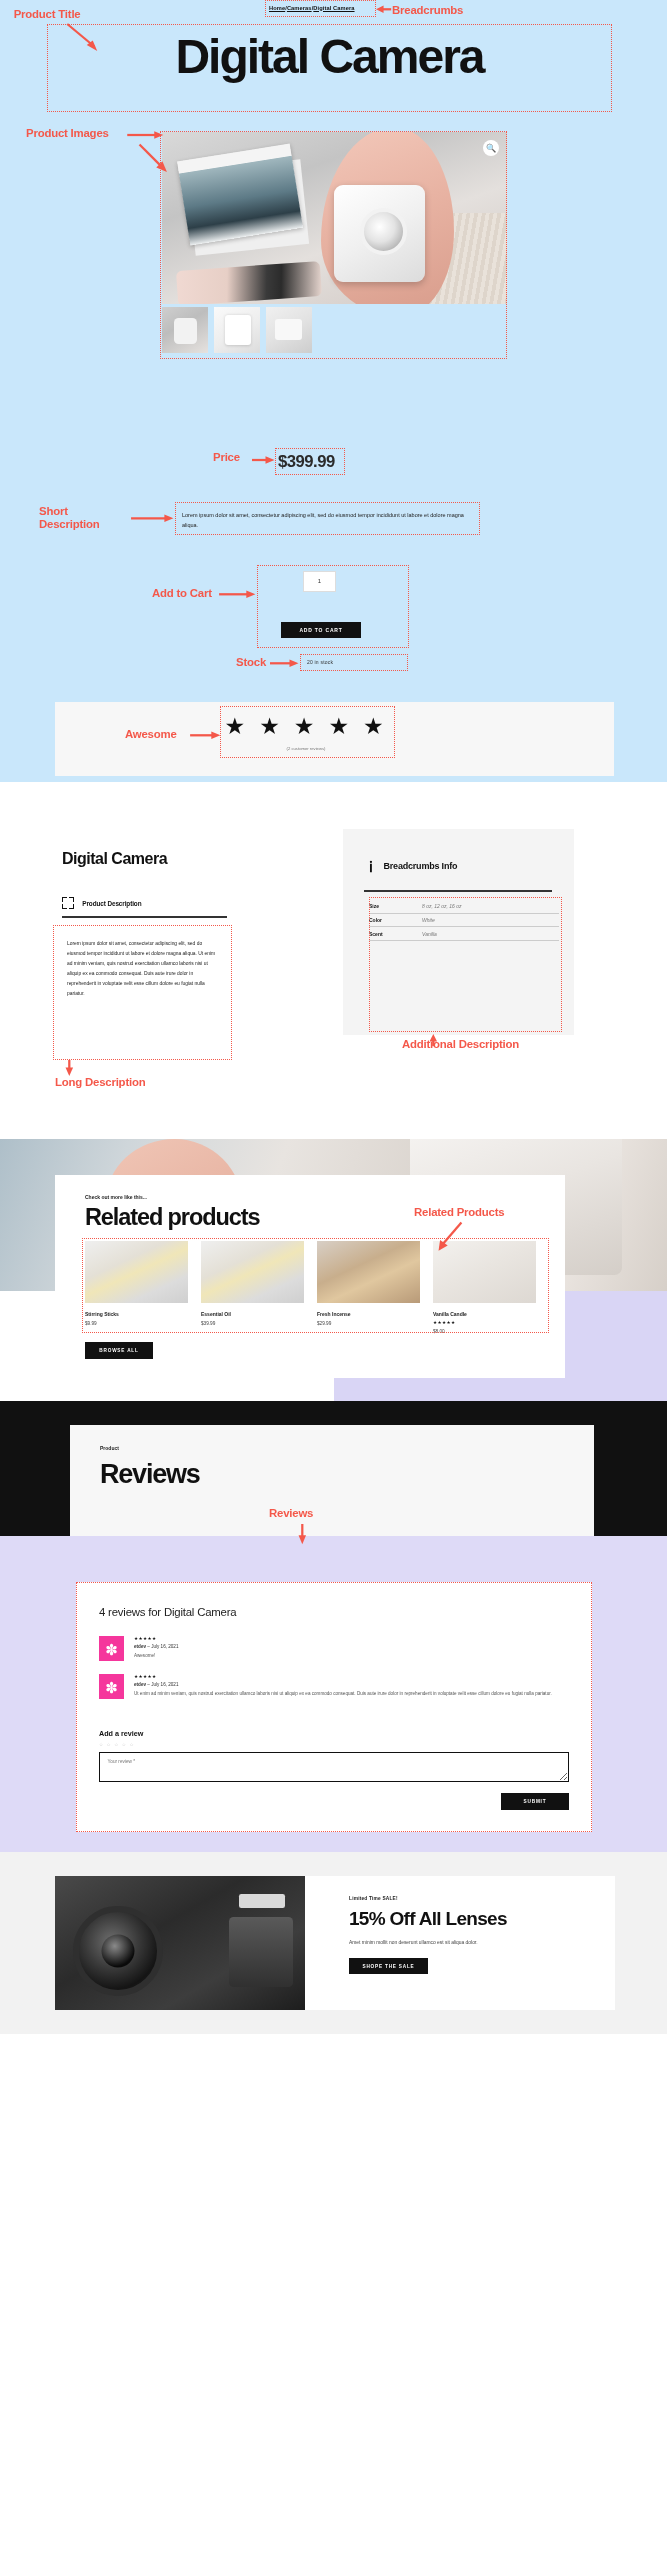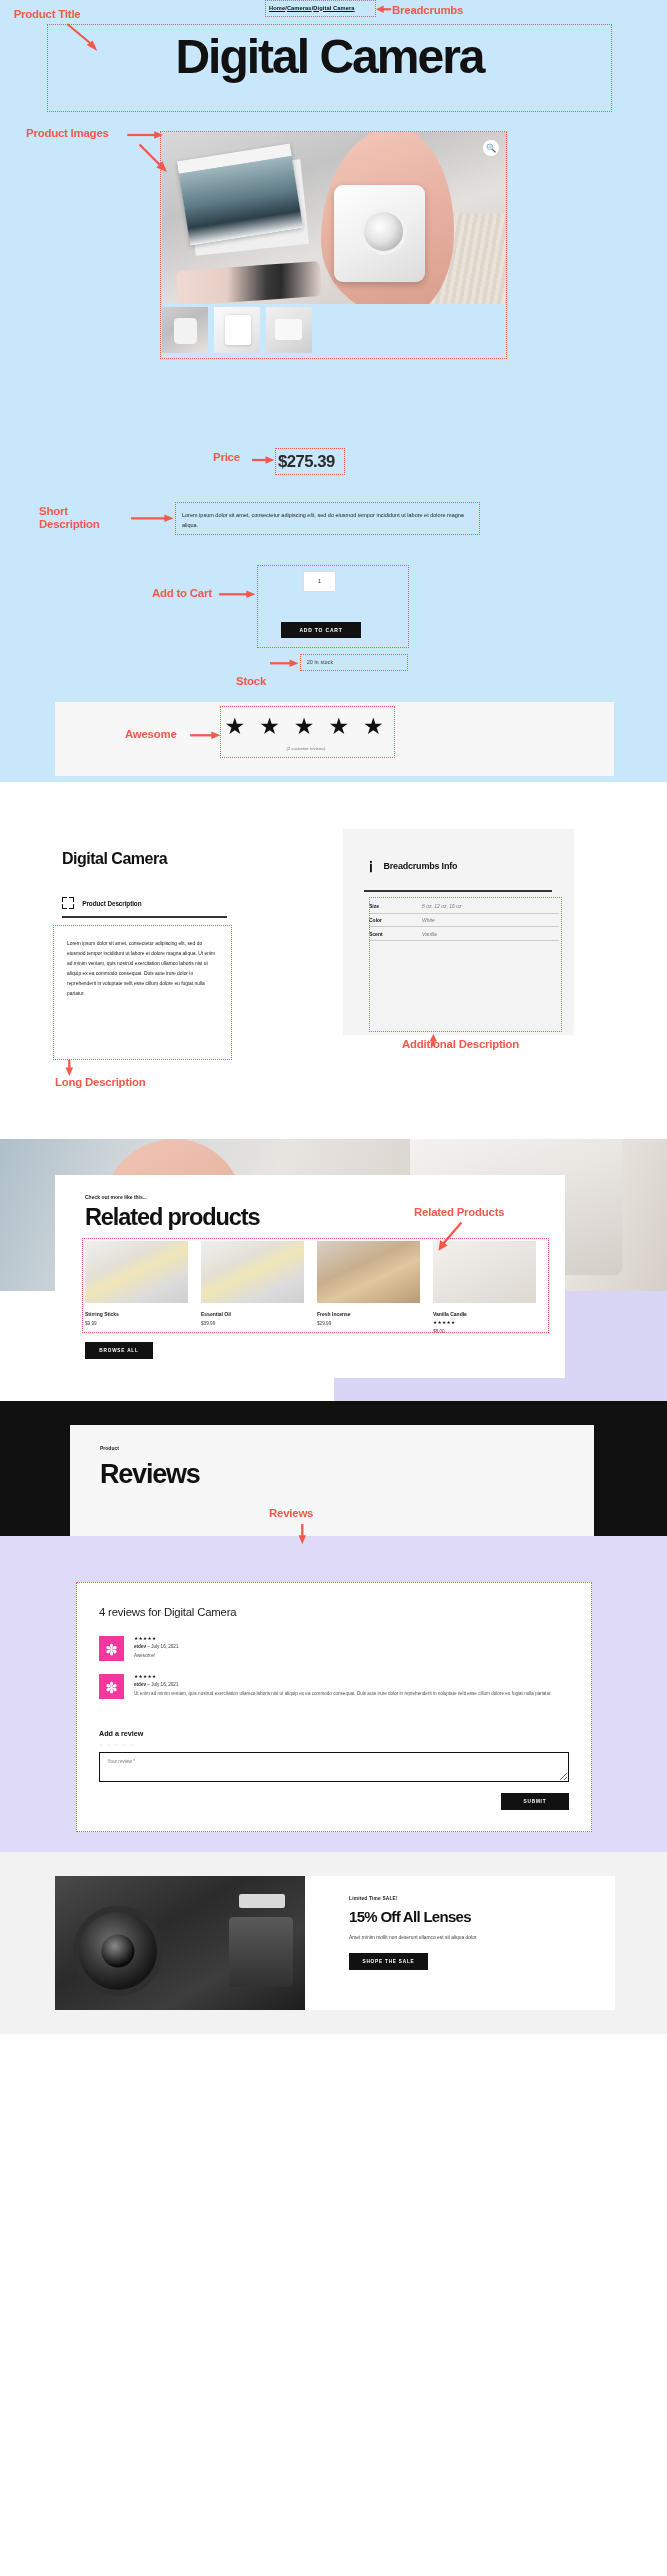--- a/index.html
+++ b/index.html
@@ -310,21 +310,21 @@
   .promo-lens {
     position:absolute; left:18px; top:30px; width:90px; height:90px; border-radius:50%;
     background: radial-gradient(circle at 42% 38%, #6e6e6e 0%, #3a3a3a 40%, #141414 72%, #2a2a2a 100%);
     border:6.8px solid #2f2f2f;
   }
   .promo-lens:after{content:'';position:absolute;left:50%;top:50%;transform:translate(-50%,-50%);width:33px;height:33px;border-radius:50%;background:radial-gradient(circle at 40% 35%,#8a8a8a,#0a0a0a 70%);}
   .promo-body-bar{position:absolute;right:12px;top:41px;width:64px;height:70px;background:linear-gradient(180deg,#5a5a5a,#303030);border-radius:4.6px;}
   .promo-flash{position:absolute;right:20px;top:18px;width:46px;height:13.7px;background:#d9d9d9;border-radius:2.3px;}
   .promo-right { position:absolute; top:44px; left:349px; width:228px; }
   .promo-eyebrow { font-size:4.8px; font-weight:bold; color:#222; letter-spacing:0.2px;}
-  .promo-title { margin-top:6.8px; font-size:15px; font-weight:bold; letter-spacing:-0.7px; line-height:1.18; color:#111;}
+  .promo-title { margin-top:6.8px; font-size:19px; font-weight:bold; letter-spacing:-0.7px; line-height:1.18; color:#111;}
   .promo-text { margin-top:8.3px; font-size:4.9px; line-height:1.75; color:#444; width:156px;}
   .promo-btn {
     margin-top:10.6px; width:79px; height:16.7px; background:#111; color:#fff;
     display:flex;align-items:center;justify-content:center;
     font-size:4.7px;font-weight:bold;letter-spacing:0.8px;
   }
 </style>
 </head>
 <body>
 
@@ -348,42 +348,42 @@
       <div class="gm-tube"></div>
       <div class="zoom-btn">🔍</div>
     </div>
 
     <div class="thumbs">
       <div class="thumb t1"></div>
       <div class="thumb t2"></div>
       <div class="thumb t3"></div>
     </div>
 
-    <div class="price">$275.39</div>
+    <div class="price">$399.99</div>
 
     <div class="short-desc">Lorem ipsum dolor sit amet, consectetur adipiscing elit, sed do eiusmod tempor incididunt ut labore et dolore magna aliqua.</div>
 
     <div class="qty-box">1</div>
 
     <div class="atc-btn">ADD TO CART</div>
 
     <div class="stock">20 in stock</div>
 
     <div class="ratings-band"></div>
     <div class="stars-big">★ ★ ★ ★ ★</div>
     <div class="stars-caption">(2 customer reviews)</div>
 
     <div class="anno-label" style="top:7.6px;left:13.7px;">Product Title</div>
     <div class="anno-label" style="top:3.8px;left:392px;">Breadcrumbs</div>
     <div class="anno-label" style="top:127px;left:10px;margin-left:16px;">Product Images</div>
     <div class="anno-label" style="top:451px;left:213px;">Price</div>
     <div class="anno-label" style="top:505px;left:39px;">Short
 Description</div>
     <div class="anno-label" style="top:587px;left:152px;">Add to Cart</div>
-    <div class="anno-label" style="top:675px;left:236px;">Stock</div>
+    <div class="anno-label" style="top:656px;left:236px;">Stock</div>
     <div class="anno-label" style="top:728px;left:125px;">Awesome</div>
 
     <div class="anno-box" style="top:0px;left:265px;width:111px;height:16.7px;"></div>
     <div class="anno-box" style="top:23.5px;left:47px;width:565px;height:88px;"></div>
     <div class="anno-box" style="top:131px;left:160px;width:347px;height:228px;"></div>
     <div class="anno-box" style="top:448px;left:275px;width:70px;height:27px;"></div>
     <div class="anno-box" style="top:502px;left:175px;width:305px;height:33px;"></div>
     <div class="anno-box" style="top:565px;left:257px;width:152px;height:83px;"></div>
     <div class="anno-box" style="top:654px;left:300px;width:108px;height:16.7px;"></div>
     <div class="anno-box" style="top:706px;left:220px;width:175px;height:52px;"></div>

